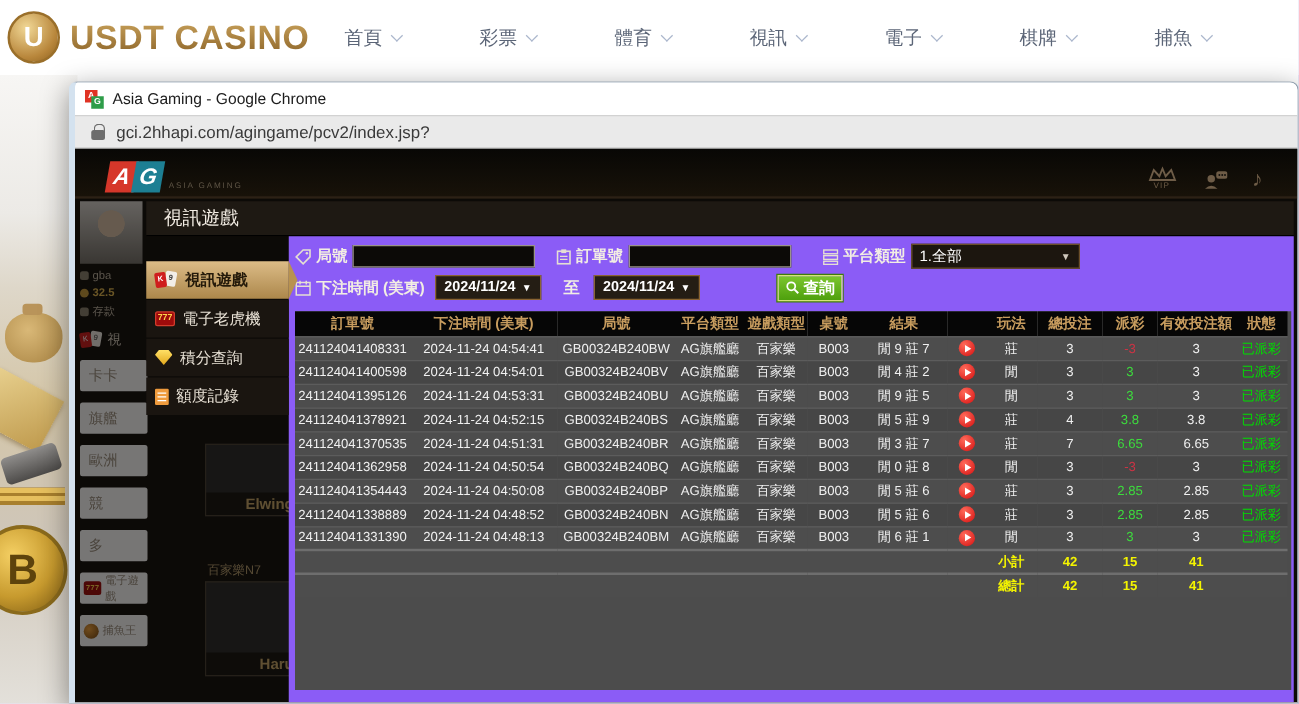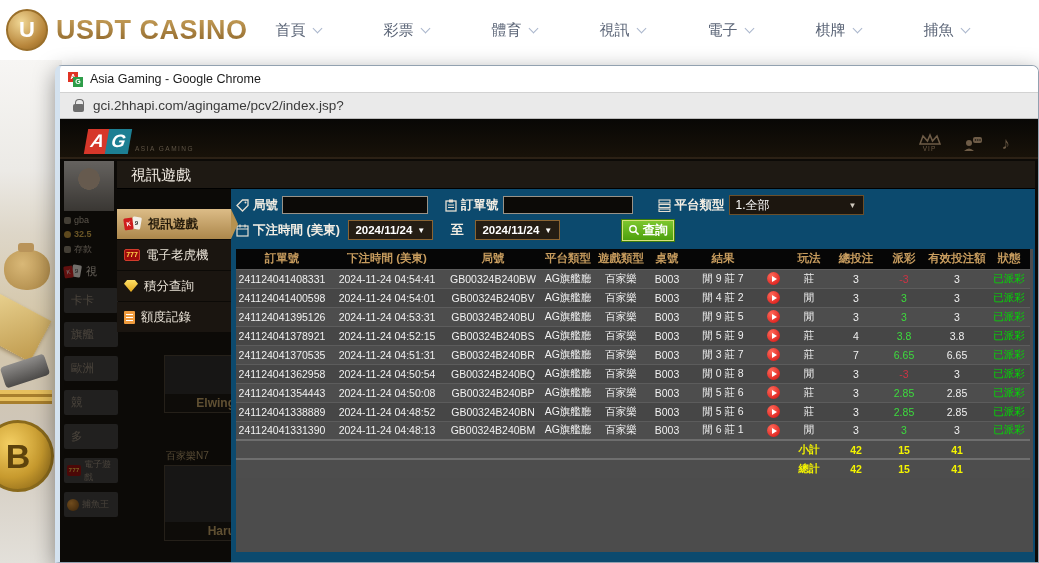--- a/index.html
+++ b/index.html
@@ -63,21 +63,21 @@
   .lobby::after { content:''; position:absolute; inset:0; background:rgba(8,6,3,.55); }
   .side { position:absolute; left:2px; top:2px; width:56px; }
   .avatar { width:50px; height:50px; margin-left:2px;
     background:radial-gradient(circle at 50% 36%, #d9c2a8 0 26%, transparent 27%), linear-gradient(180deg,#d8d4cf,#77736d); }
   .u-row { display:flex; align-items:center; gap:3px; font-size:9px; color:#bdb2a0; margin-top:4px; margin-left:2px; }
   .u-dot { width:7px; height:7px; border-radius:2px; background:#8d8371; flex:none; }
   .u-bal { color:#e0b64f; font-weight:bold; }
   .u-dot.gold { background:#c89b3c; border-radius:50%; }
   .tab-row { display:flex; align-items:center; gap:4px; margin-top:8px; margin-left:2px; color:#d8cfc0; font-size:11px; }
   .l-nav { margin-top:9px; }
-  .l-item { height:25px; margin-top:9px; margin-left:2px; background:#404040; color:#9c9080; font-size:11.5px; display:flex; align-items:center; padding-left:7px; border-radius:2px;font-family:Liberation Mono, monospace; }
+  .l-item { height:25px; margin-top:9px; margin-left:2px; background:#ffffff; color:#9c9080; font-size:11.5px; display:flex; align-items:center; padding-left:7px; border-radius:2px;font-family:Liberation Mono, monospace; }
   .l-item.ico { font-size:9px; gap:3px; padding-left:3px; }
   .chip777 { width:14px; height:11px; background:#a00c0c; border-radius:2px; color:#ffd24a; font-size:6px; font-weight:bold; text-align:center; line-height:11px; flex:none; }
   .fishy { width:12px; height:12px; border-radius:50%; background:radial-gradient(circle at 35% 35%, #f0a23c, #7a4a12); flex:none; }
   .game-card { position:absolute; width:72px; background:#2b2b2b; border:1px solid #4a4234; }
   .gc1 { left:104px; top:196px; height:58px; }
   .gc2 { left:104px; top:306px; height:76px; }
   .gc-name { position:absolute; bottom:0; left:0; width:100%; background:rgba(20,16,10,.8); color:#c9a96a; font-size:12px; text-align:right; padding:2px 0;font-weight:bold; }
   .gc-cap { position:absolute; left:106px; top:290px; color:#b39b6d; font-size:10px; }
 
   
@@ -92,21 +92,21 @@
   .ic-cards { position:relative; width:18px; height:14px; }
   .ic-cards i { position:absolute; width:9px; height:12px; border-radius:1.5px; font-style:normal; }
   .ic-cards .cb { right:1px; top:0; background:#f2eee7; transform:rotate(10deg); color:#333; font-size:6px; line-height:12px; text-align:center; }
   .ic-cards .cf { left:0; top:1px; background:#cf1d1d; transform:rotate(-8deg); color:#fff; font-size:6px; line-height:12px; text-align:center; }
   .ic-slot { width:16px; height:12px; background:#9e0b0b; border:1px solid #d23c2c; border-radius:2px; color:#ffd24a; font-size:7px; font-weight:bold; text-align:center; line-height:10px; }
   .ic-table { width:13px; height:11px; background:#1f9e3f; border-radius:2px; box-shadow:3px -2px 0 #167a2e; margin-right:3px; }
   .ic-gem { width:14px; height:12px; background:linear-gradient(180deg,#ffe066,#e3a81c); clip-path:polygon(22% 0,78% 0,100% 32%,50% 100%,0 32%); }
   .ic-doc { position:relative; width:11px; height:13px; background:#ef9b3d; border-radius:1px; }
   .ic-doc::after { content:''; position:absolute; left:2px; top:3px; width:7px; height:1px; background:#fff; box-shadow:0 3px 0 #fff, 0 6px 0 #fff; }
 
-  .content { flex:1; background:#0c4a6e; display:flex; flex-direction:column; padding:5px 2px 0 5px; min-width:0; }
+  .content { flex:1; background:#8b5cf6; display:flex; flex-direction:column; padding:5px 2px 0 5px; min-width:0; }
   .f-row { display:flex; align-items:center; height:22px; flex:none; }
   .f-row.r2 { margin-top:3px; }
   .f-label { display:flex; align-items:center; gap:4px; color:#f2ede3; font-weight:bold; font-size:12.5px; white-space:nowrap; }
   .f-input { height:18px; background:#0c0a07; border:1px solid #9a9388; color:#fff; font-size:11px; padding:0 3px; }
   .in-round { width:146px; margin-left:4px; }
   .in-order { width:130px; margin-left:4px; }
   .plat-sel { width:135px; height:20px; margin-left:4px; background:#1c160f; border:1px solid #6b4f2a; color:#fff; font-size:12px; display:flex; align-items:center; justify-content:space-between; padding:0 6px; cursor:pointer; }
   .plat-sel .arr { color:#cfc8bd; font-size:8px; }
   .date-sel { width:85px; height:20px; background:#241d14; border:1px solid #8a6433; color:#fff; font-weight:bold; font-size:11.5px; display:flex; align-items:center; justify-content:center; gap:5px; cursor:pointer; }
   .date-sel .arr { font-size:8px; }

